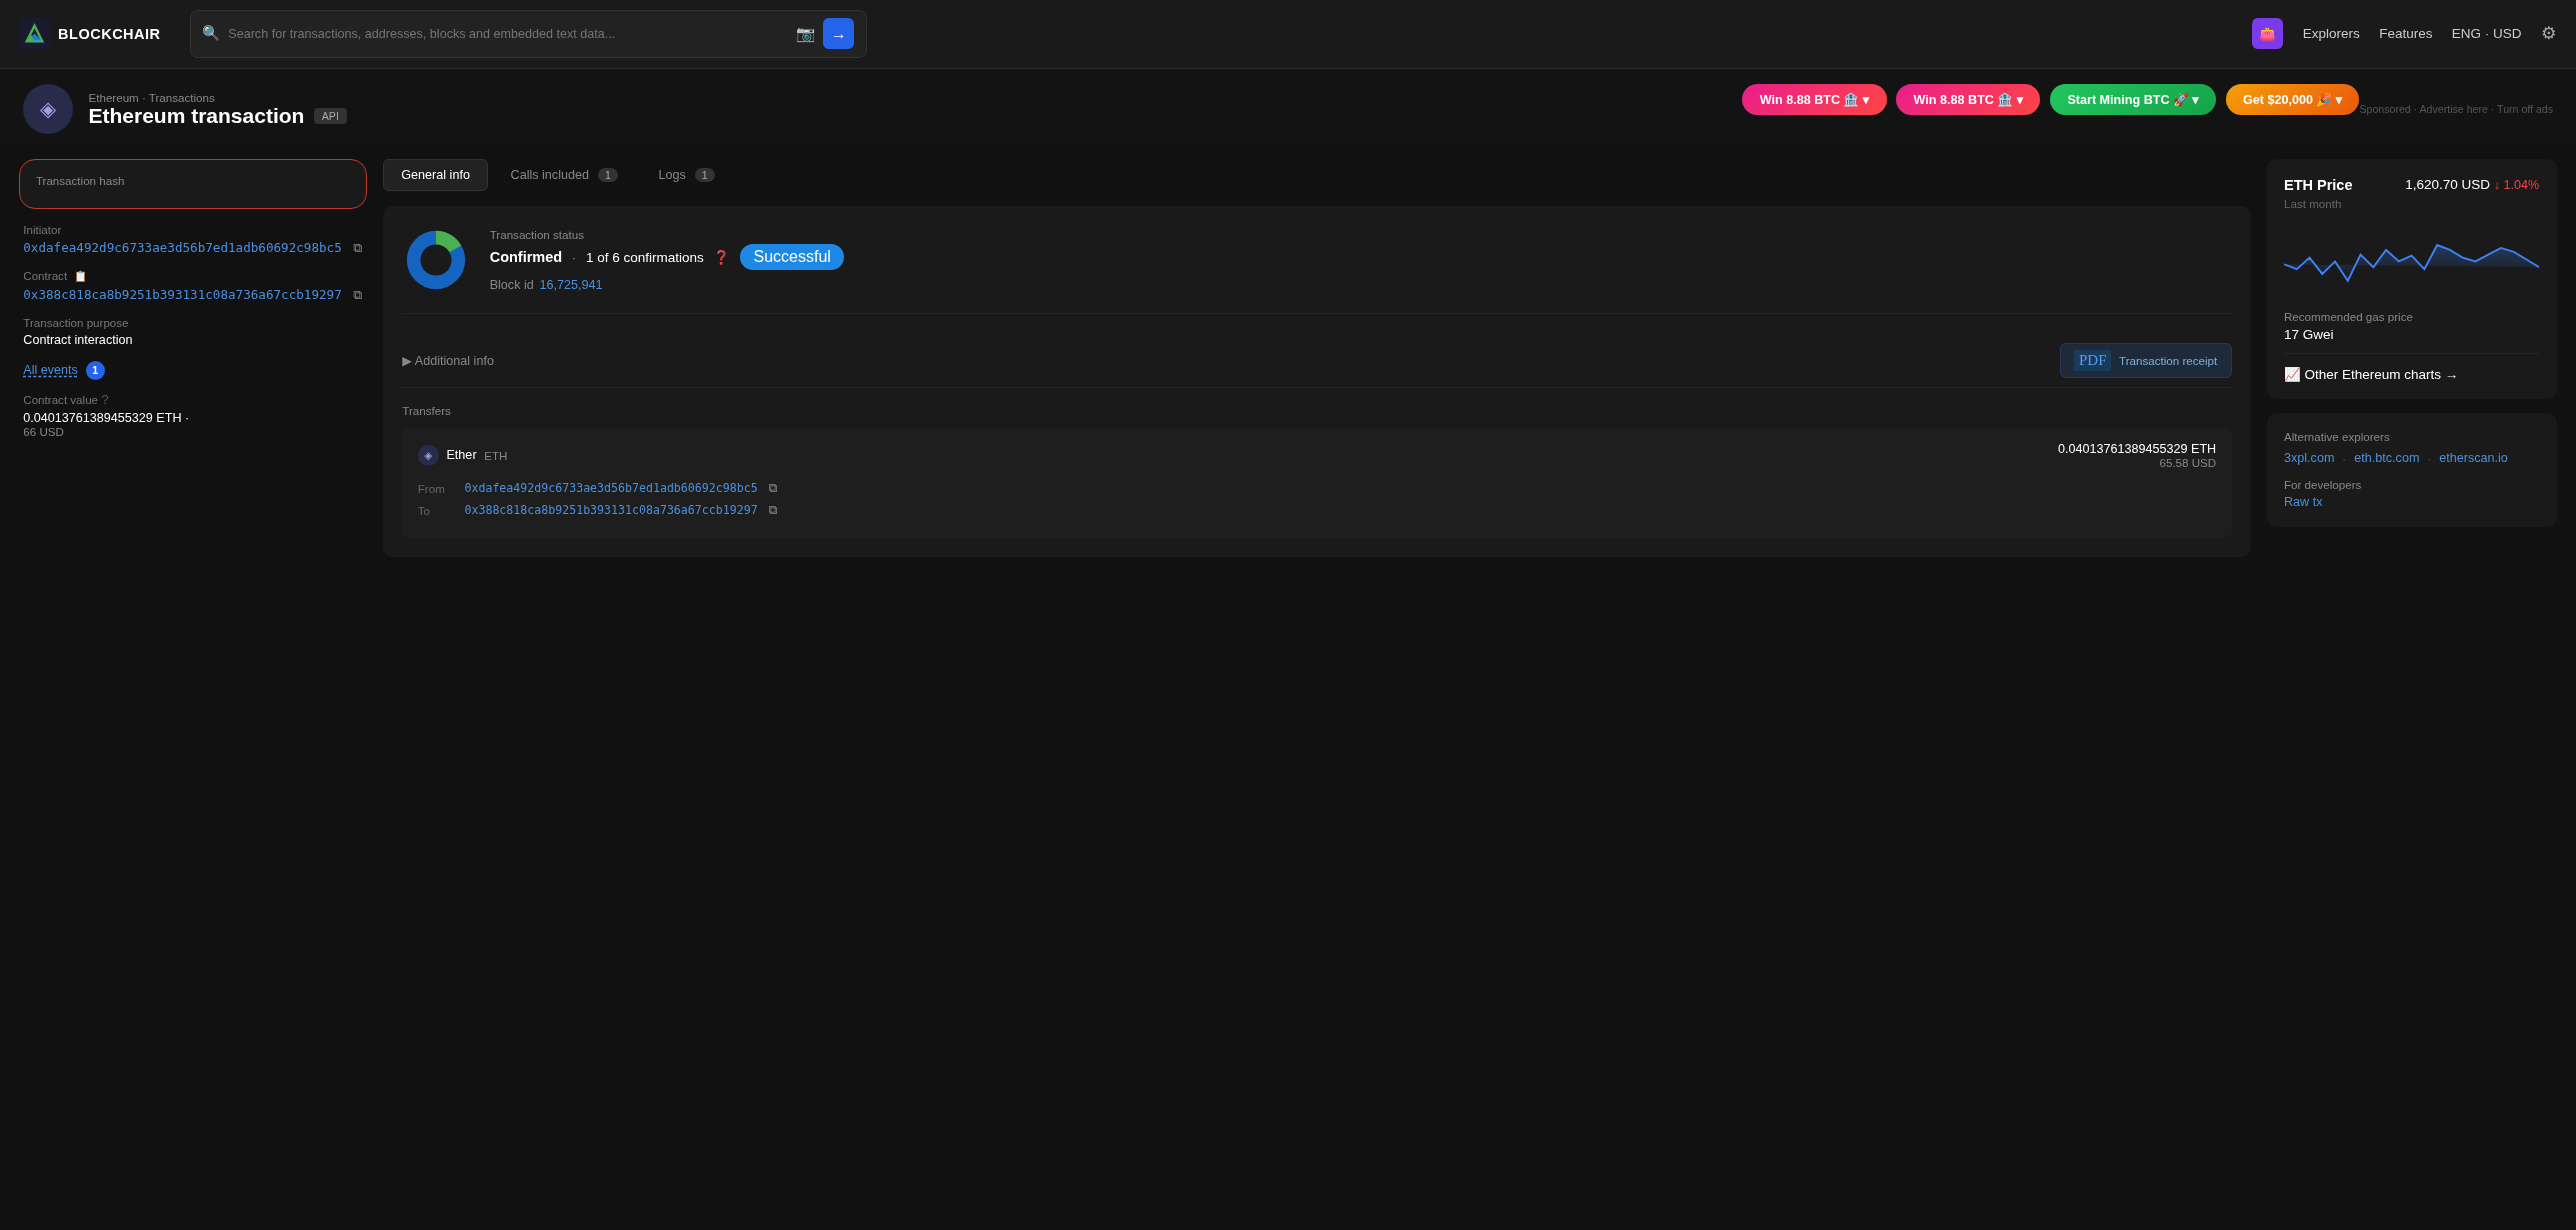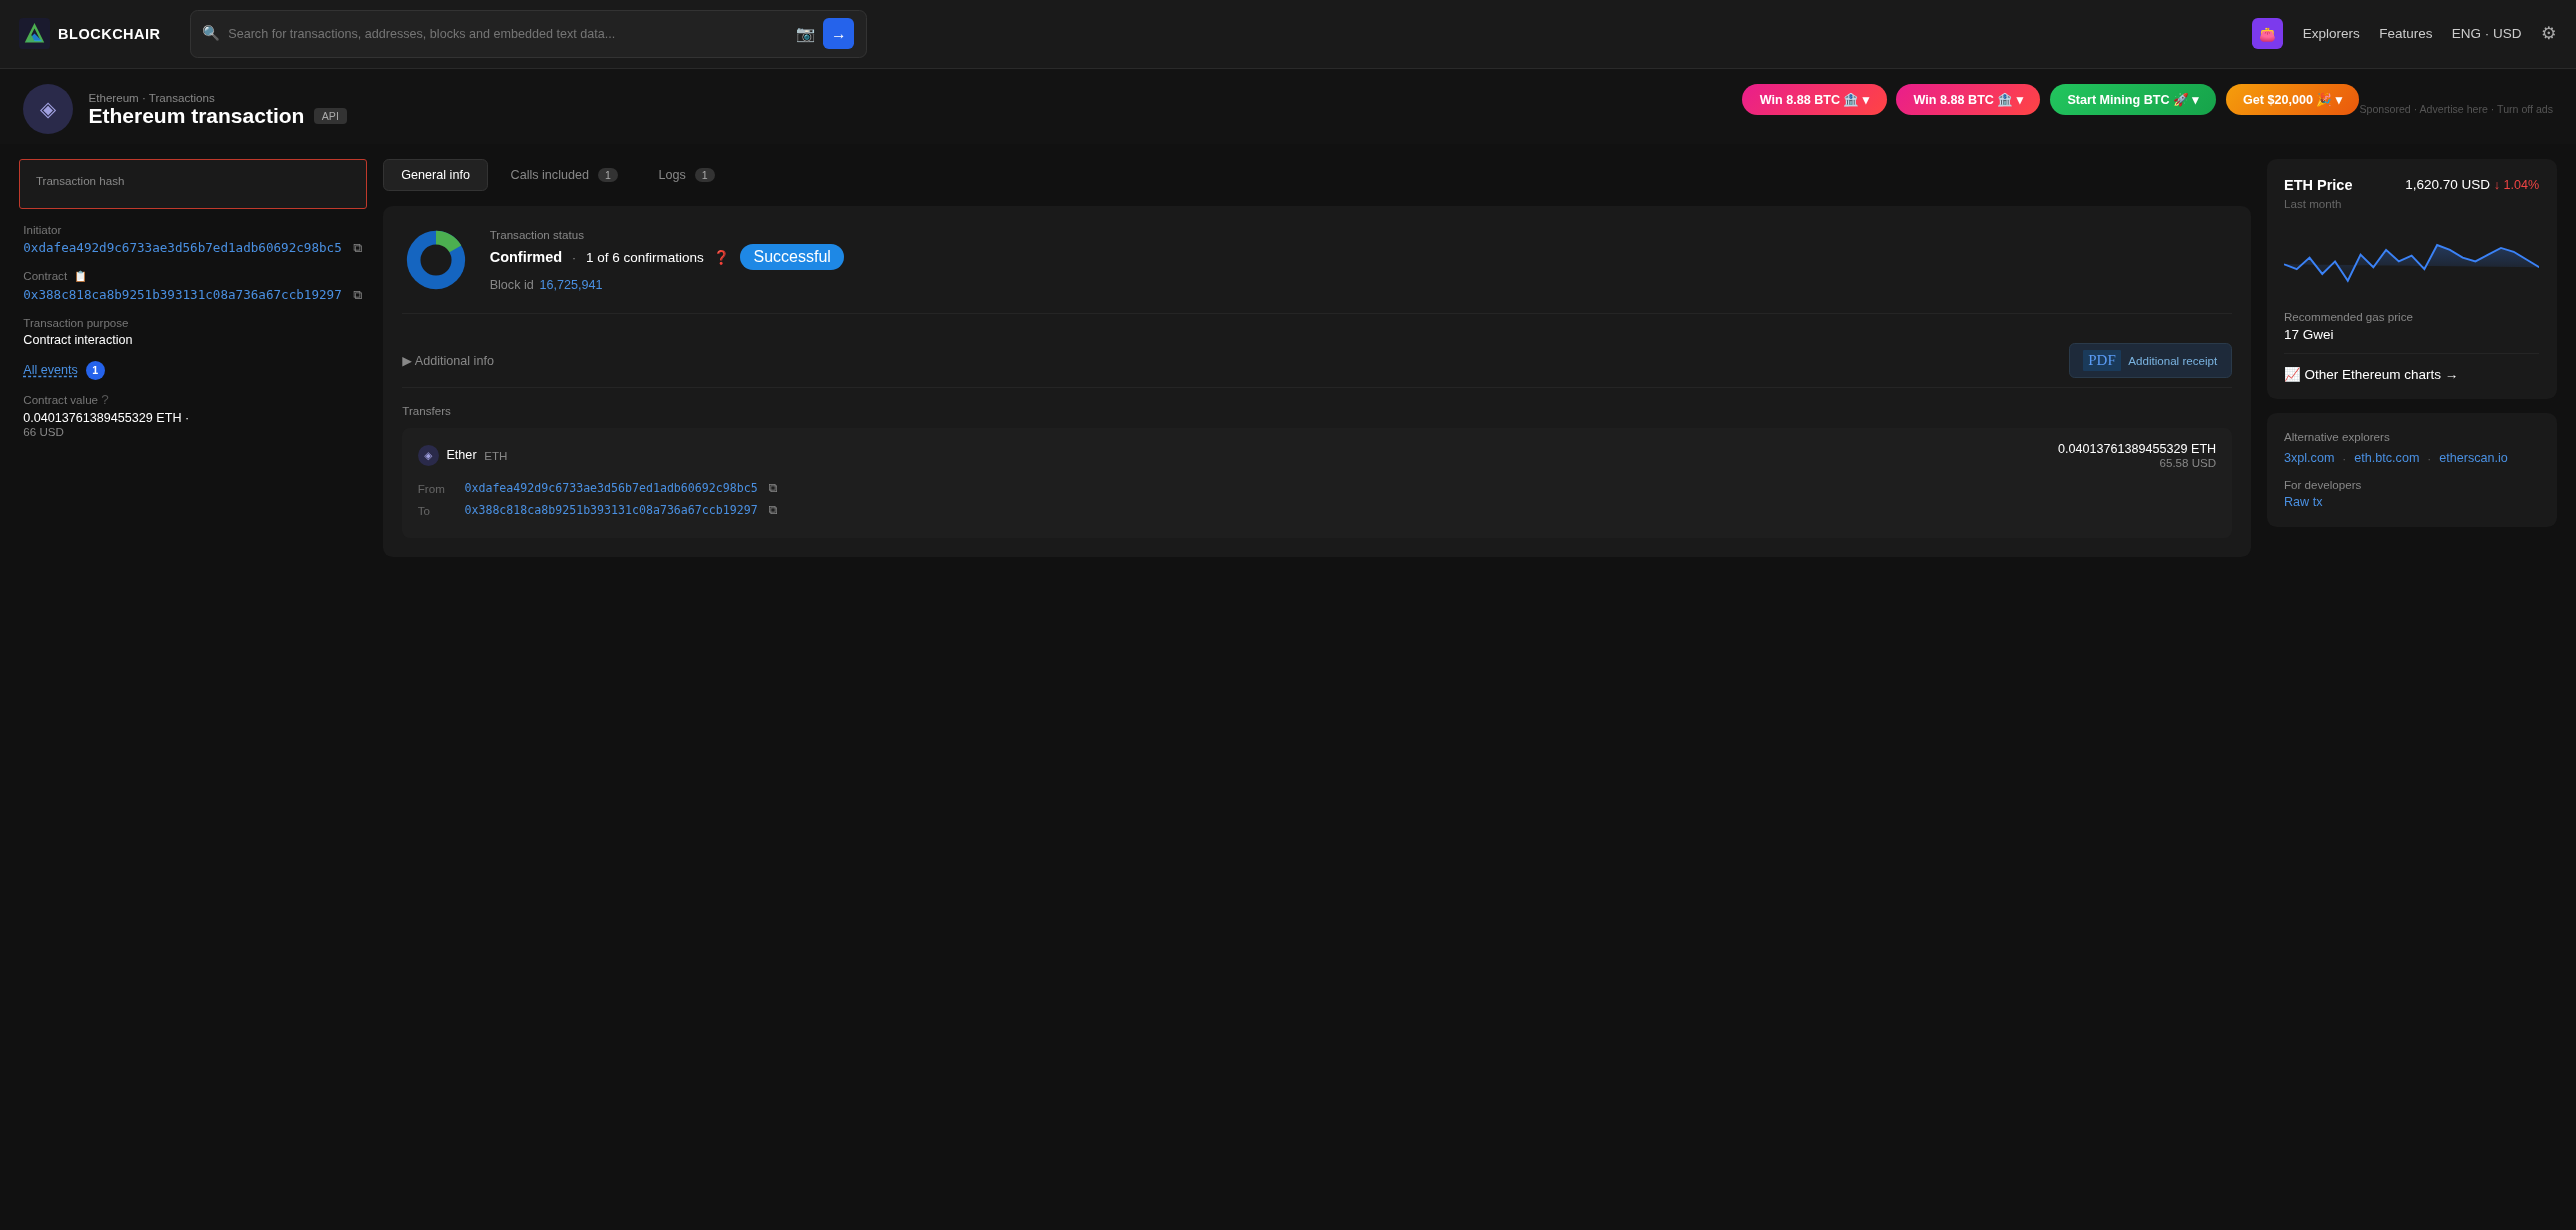--- a/index.html
+++ b/index.html
@@ -170,21 +170,21 @@
     }
 
     
     .left-panel {
       width: 348px;
       min-width: 348px;
       margin-right: 15.5px;
     }
     .tx-hash-box {
       border: 1.9px solid #c0392b;
-      border-radius: 3px;
+      border-radius: 16px;
       padding: 13.5px 15.5px;
       background: #1a1a1a;
       margin-bottom: 13.5px;
     }
     .tx-hash-label {
       color: #888;
       font-size: 11.6px;
       margin-bottom: 7.7px;
     }
     .tx-hash-value {
@@ -634,21 +634,21 @@
             <span class="block-id-label">Block id</span>
             <span class="block-id-value">16,725,941</span>
           </div>
         </div>
       </div>
 
       <div class="additional-info-row">
         <div class="additional-info-toggle">▶ Additional info</div>
         <button class="pdf-receipt-btn">
           <span style="background:#1a3a5a;border-radius:1px;padding:1.9px 4.8px;font-size:15px;color:#5b9cf6;font-family:Liberation Serif, serif;">PDF</span>
-          <span>Additional receipt</span>
+          <span>Transaction receipt</span>
         </button>
       </div>
 
       <div class="transfers-section">
         <div class="transfers-label">Transfers</div>
         <div class="transfer-item">
           <div class="transfer-header">
             <div class="transfer-token">
               <div class="ether-icon-small">◈</div>
               <span class="token-name">Ether</span>

